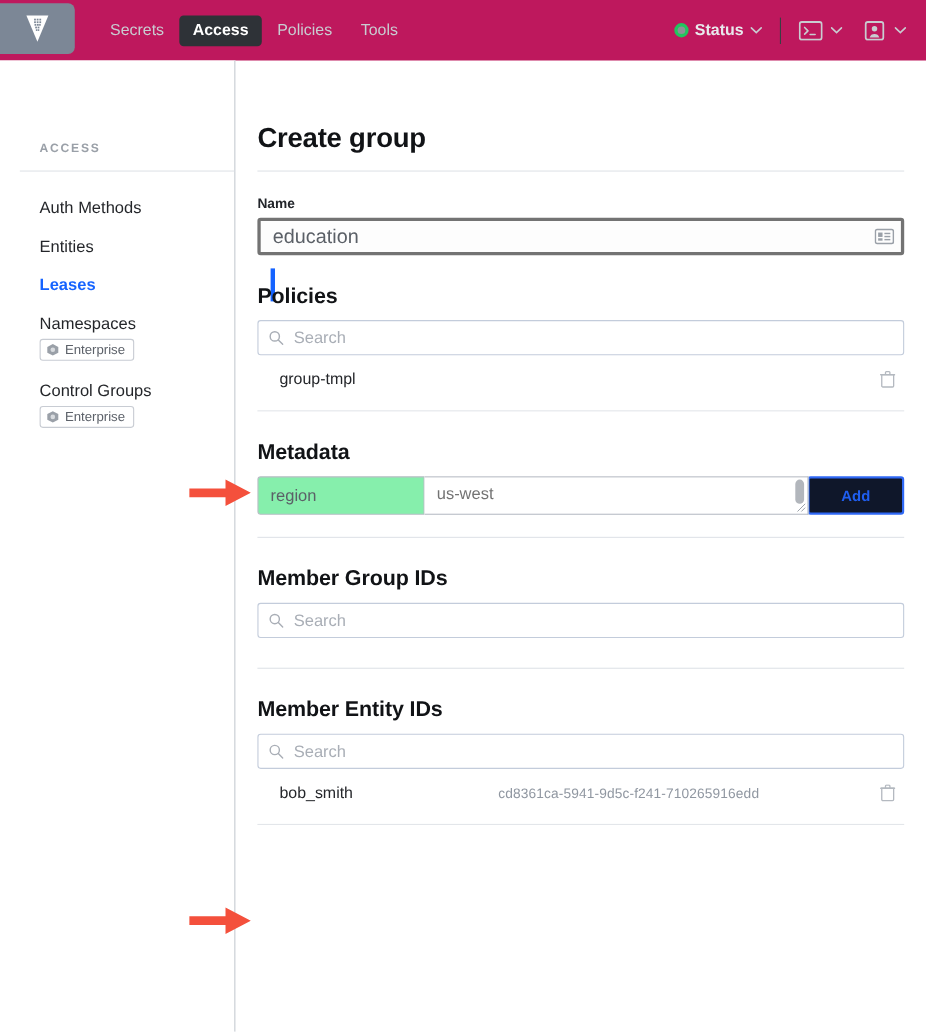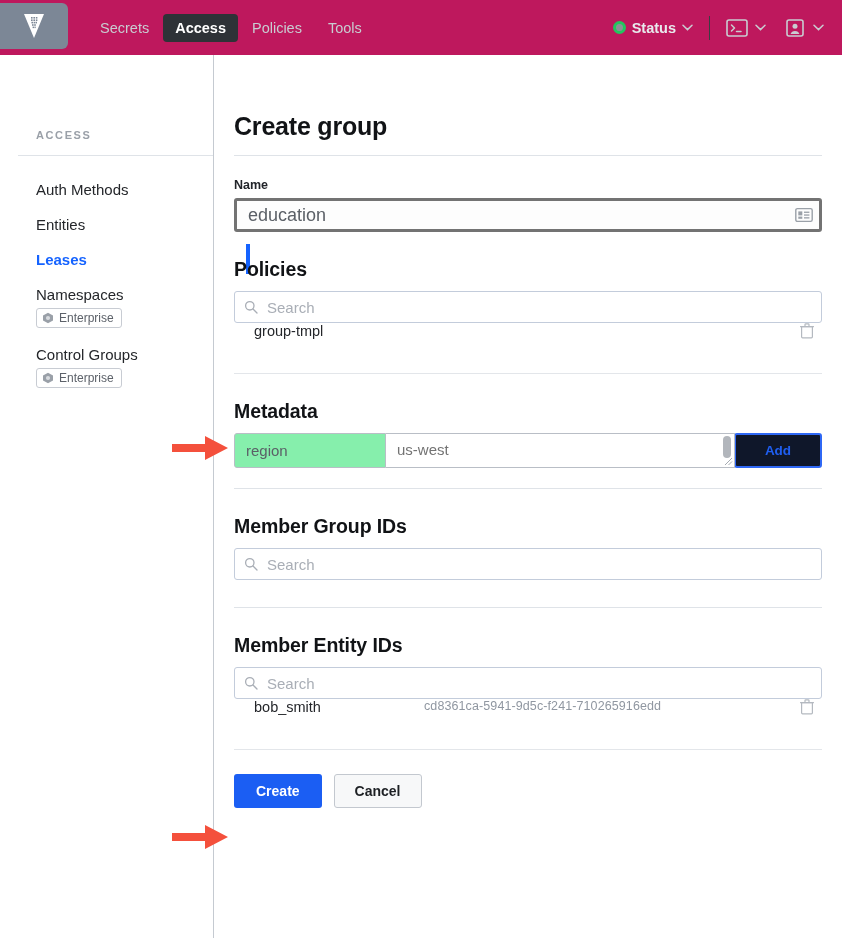--- a/index.html
+++ b/index.html
@@ -112,21 +112,21 @@
     background: #fff; padding: 0 11px 0 32px;
     font-family: "Liberation Sans", sans-serif; font-size: 15px; color: #2b2f35;
   }
   .search-input::placeholder { color: #a9aeb6; }
   .search-icon-el {
     position: absolute; left: 10px; top: 50%; transform: translateY(-50%);
     width: 14px; height: 14px; pointer-events: none;
   }
 
   .row {
-    display: flex; height: 44px; padding: 0 8px 0 20px;
+    display: flex; align-items: center; height: 44px; padding: 0 8px 0 20px; gap: 29px;
   }
   .row-name { font-size: 14.5px; color: #24262a; width: 170px; }
   .row-id { font-size: 12.5px; color: #9097a1; letter-spacing: 0.1px; flex: 1; }
   .trash { width: 14px; height: 16px; margin-left: auto; cursor: pointer; display:block; }
   .row-rule { height: 1px; background: #e3e6ea; margin: 6px 0 0 0; }
 
   
   .meta-row { display: flex; align-items: stretch; height: 35px; margin-top: 4px; }
   .meta-key {
     width: 152px; border: 1px solid #b9bec6; border-radius: 3px 0 0 3px;
@@ -369,24 +369,20 @@
         <div class="row-id">cd8361ca-5941-9d5c-f241-710265916edd</div>
         <svg class="trash" viewBox="0 0 14 16">
           <path d="M1.6 3.6 h10.8 v10.2 a1 1 0 0 1 -1 1 h-8.8 a1 1 0 0 1 -1 -1 z" fill="none" stroke="#b4b9c0" stroke-width="1.2"></path>
           <path d="M0.6 3.6 h12.8" stroke="#b4b9c0" stroke-width="1.3" stroke-linecap="round"></path>
           <path d="M5 3.4 v-1.8 a0.8 0.8 0 0 1 0.8 -0.8 h2.4 a0.8 0.8 0 0 1 0.8 0.8 v1.8" fill="none" stroke="#b4b9c0" stroke-width="1.2"></path>
         </svg>
       </div>
       <div class="row-rule"></div>
     </div>
 
-    <div class="actions">
-      <button class="btn-primary">Create</button>
-      <button class="btn-secondary">Cancel</button>
-    </div>
 
   </div>
 
   <svg class="arrow-ann" style="left:172px; top:433px;" viewBox="0 0 60 30">
     <path d="M0 11 L33 11 L33 3 L56 15 L33 27 L33 19 L0 19 Z" fill="#f4503c"></path>
   </svg>
   <svg class="arrow-ann" style="left:172px; top:822px;" viewBox="0 0 60 30">
     <path d="M0 11 L33 11 L33 3 L56 15 L33 27 L33 19 L0 19 Z" fill="#f4503c"></path>
   </svg>
 

